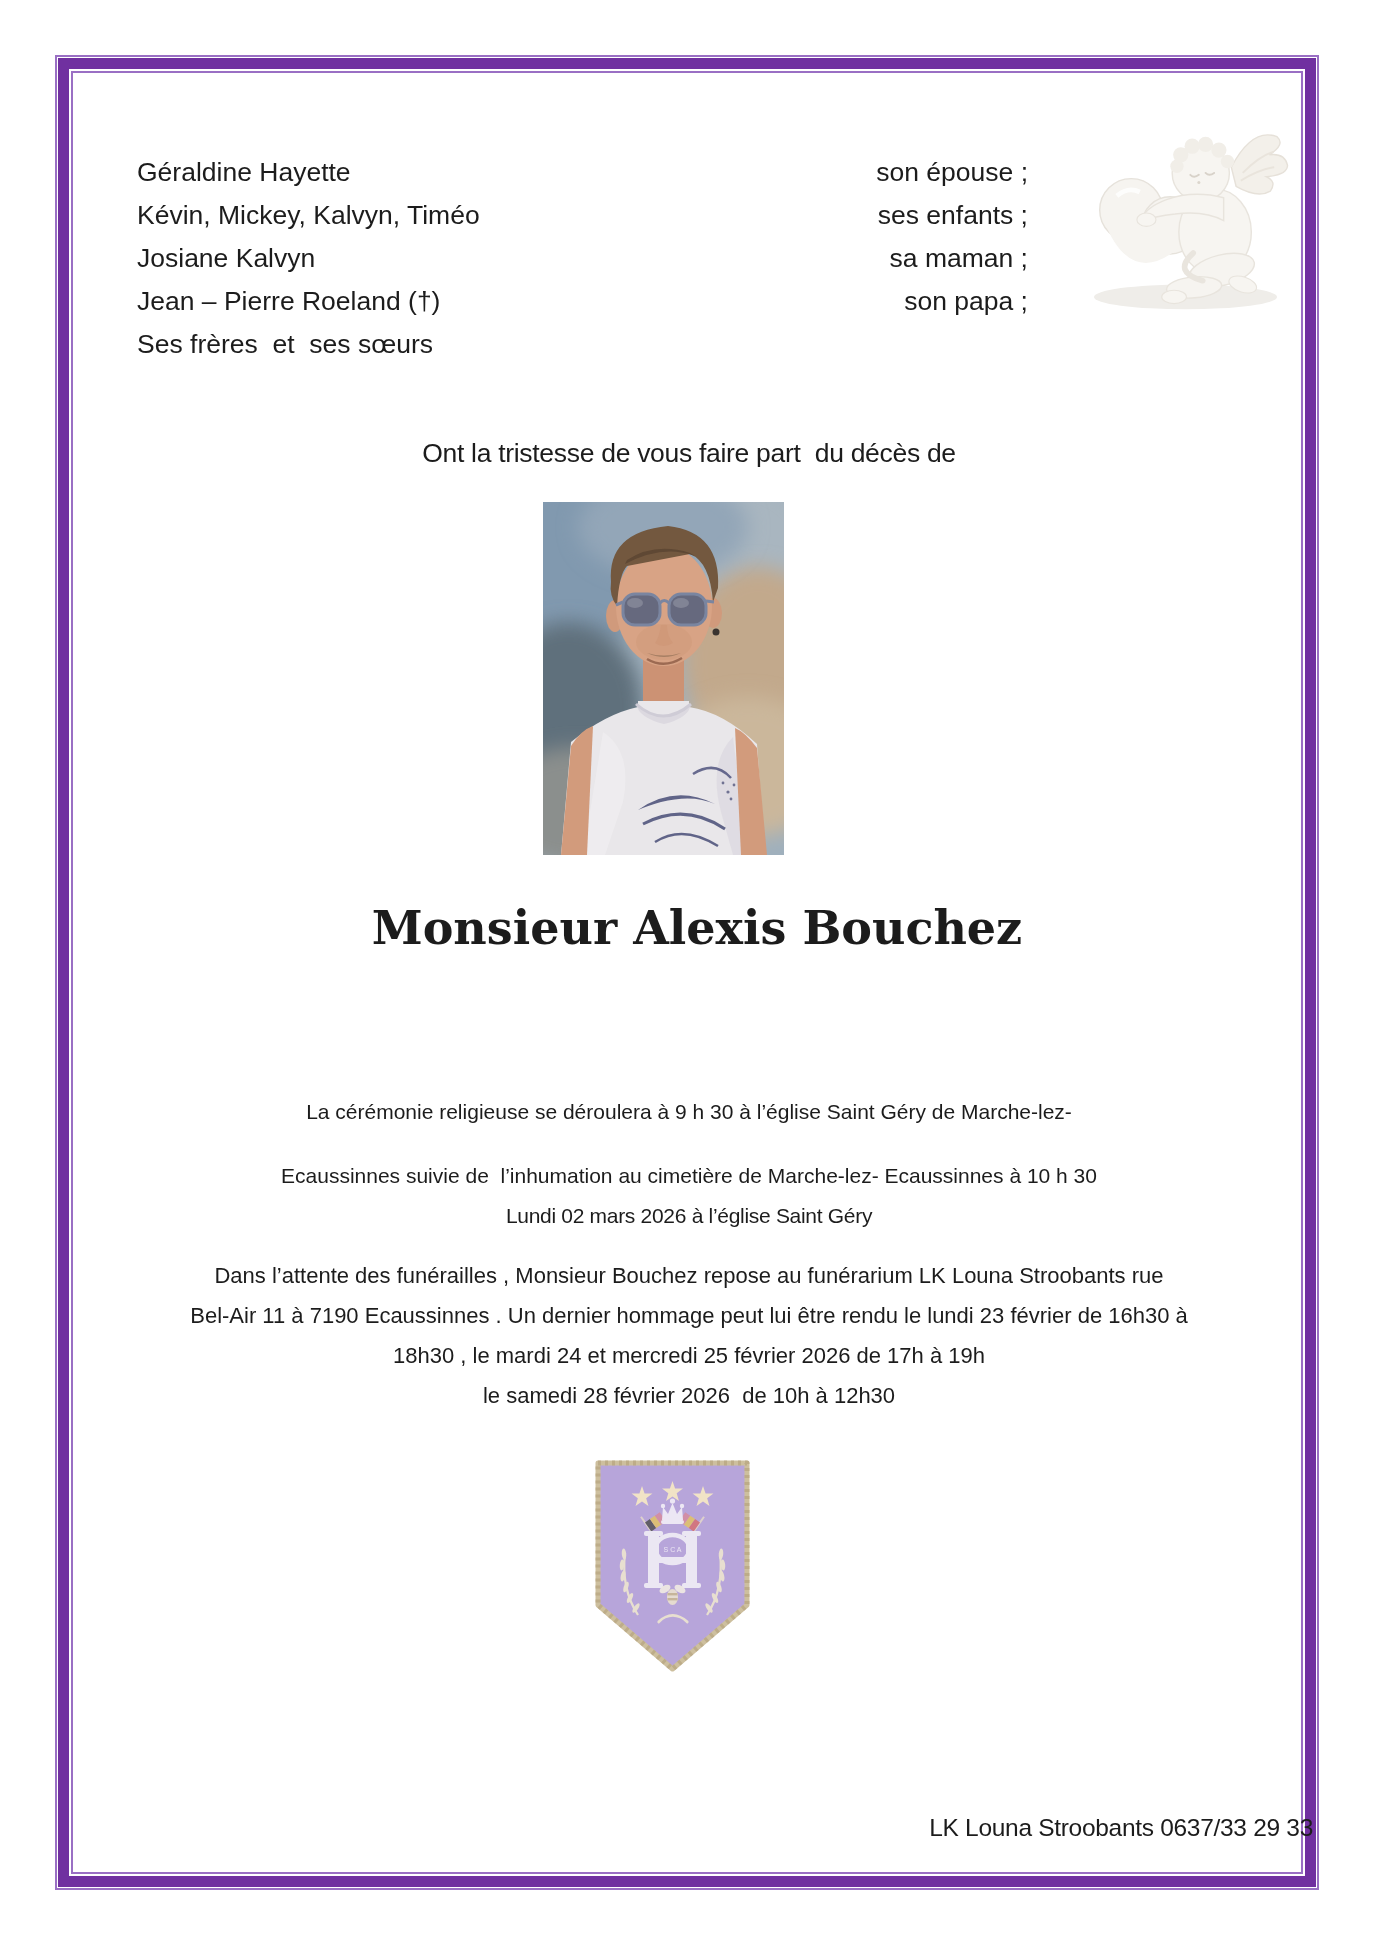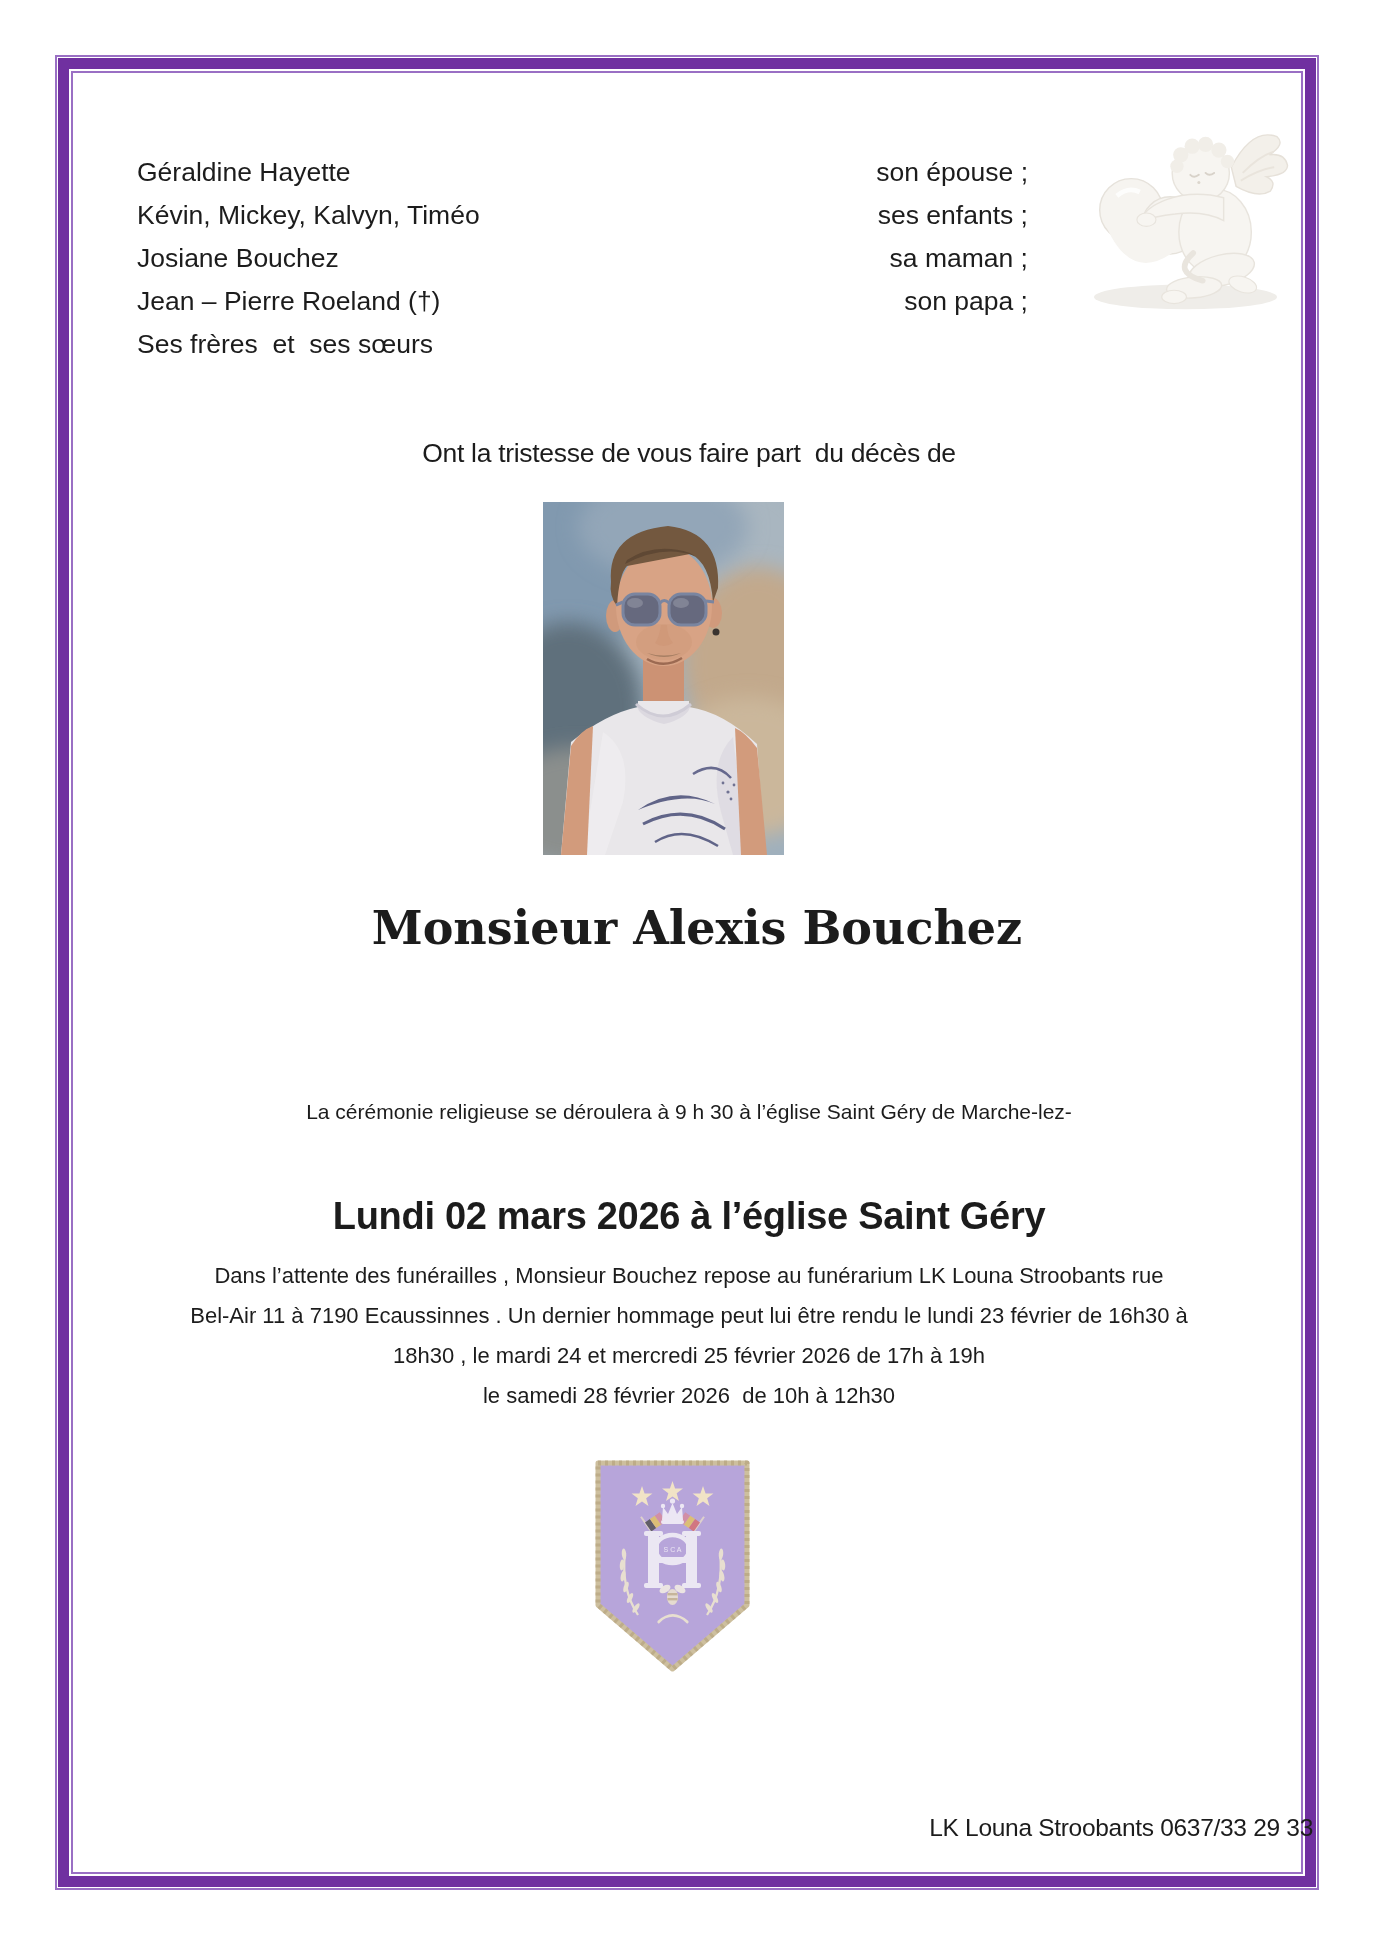--- a/index.html
+++ b/index.html
@@ -43,21 +43,21 @@
   .family-row span{white-space:pre;}
   .families-line{top:381px;left:137px;font-size:26.5px;line-height:33px;}
   .announce-line{top:436px;font-size:26.5px;line-height:34px;}
   .deceased-name{
     top:896px;font-size:46px;line-height:64px;font-weight:bold;
     font-family:"DejaVu Serif", serif;letter-spacing:0;margin-left:8px;
   }
   .life-line{top:1002px;font-size:27px;line-height:36px;}
   .ceremony-block{position:absolute;top:1080px;left:0;width:1378px;text-align:center;}
   .ceremony-block div{font-size:21px;line-height:64px;white-space:pre;}
-  .highlight-line{top:1196px;font-size:38px;line-height:40px;font-weight:bold;}
+  .highlight-line{top:1196px;font-size:21px;line-height:40px;font-weight:normal;}
   .repose-block{position:absolute;top:1256px;left:0;width:1378px;text-align:center;}
   .repose-block div{font-size:22px;line-height:40px;white-space:pre;}
   .footer-contact{top:1812px;right:100px;font-size:24.5px;line-height:32px;text-align:right;}
   
   .portrait{position:absolute;left:543px;top:502px;width:241px;height:353px;}
   .cherub{position:absolute;left:1072px;top:110px;width:228px;height:205px;}
   .pennant{position:absolute;left:592px;top:1457px;width:161px;height:223px;}
   svg{display:block;}
 </style>
 </head>
@@ -77,21 +77,21 @@
         <span>Géraldine Hayette</span>
         <span>son épouse ;</span>
       </div>
 
       <div class="family-row">
         <span>Kévin, Mickey, Kalvyn, Timéo</span>
         <span>ses enfants ;</span>
       </div>
 
       <div class="family-row">
-        <span>Josiane Bouchez</span>
+        <span>Josiane Kalvyn</span>
         <span>sa maman ;</span>
       </div>
 
       <div class="family-row">
         <span>Jean – Pierre Roeland (†)</span>
         <span>son papa ;</span>
       </div>
 
       <div class="family-row">
         <span>Ses frères  et  ses sœurs</span>
@@ -168,20 +168,21 @@
         </g>
       </g>
     </svg>
   </div>
 
   <div class="txt centered deceased-name">Monsieur Alexis Bouchez</div>
 
   <div class="ceremony-block">
 
   <div>La cérémonie religieuse se déroulera à 9 h 30 à l’église Saint Géry de Marche-lez-</div>
+      <div>Ecaussinnes suivie de  l’inhumation au cimetière de Marche-lez- Ecaussinnes à 10 h 30</div>
     </div>
   <div class="txt centered highlight-line">Lundi 02 mars 2026 à l’église Saint Géry</div>
 
   <div class="repose-block">
 
   <div>Dans l’attente des funérailles , Monsieur Bouchez repose au funérarium LK Louna Stroobants rue</div>
       <div>Bel-Air 11 à 7190 Ecaussinnes . Un dernier hommage peut lui être rendu le lundi 23 février de 16h30 à</div>
       <div>18h30 , le mardi 24 et mercredi 25 février 2026 de 17h à 19h</div>
       <div>le samedi 28 février 2026  de 10h à 12h30</div>
     </div>

